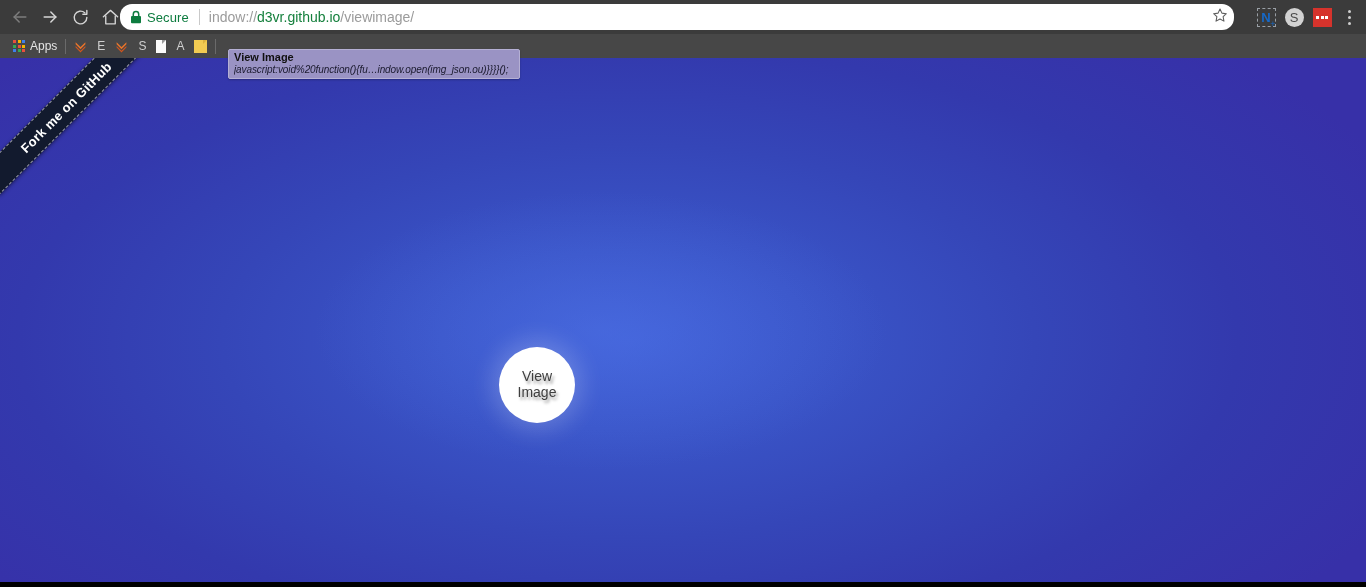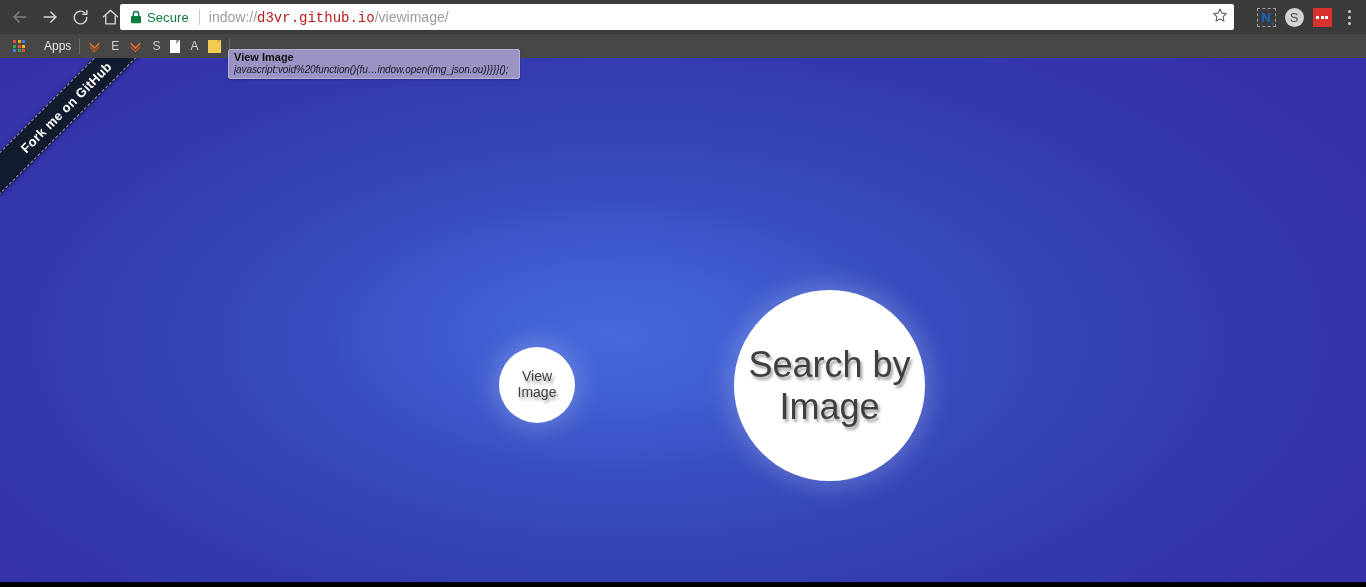--- a/index.html
+++ b/index.html
@@ -52,21 +52,21 @@
 
   .nav-btn:first-child { margin-left: 5px; }
 
   .omnibox {
     position: absolute;
     left: 120px;
     top: 4px;
     width: 1114px;
     height: 26px;
     background: #ffffff;
-    border-radius: 2px;
+    border-radius: 12px;
     display: flex;
     align-items: center;
     box-sizing: border-box;
     padding: 0 6px 0 10px;
   }
 
   .secure-chip {
     display: flex;
     align-items: center;
     gap: 5px;
@@ -85,21 +85,21 @@
     margin: 0 9px 0 10px;
     flex: 0 0 auto;
   }
   .url-text {
     font-size: 14px;
     color: #9b9b9b;
     white-space: nowrap;
     overflow: hidden;
     flex: 1 1 auto;
   }
-  .url-text .url-host { color: #b91c1c; font-family: Liberation Mono, monospace; }
+  .url-text .url-host { color: #15803d; }
   .star-icon {
     flex: 0 0 auto;
     margin-left: 6px;
     color: #5b5b5b;
   }
 
   .ext-icons {
     position: absolute;
     right: 4px;
     top: 0;
@@ -181,21 +181,21 @@
     height: 24px;
     background: #474747;
     display: flex;
     align-items: center;
     padding-left: 8px;
     box-sizing: border-box;
   }
   .bm-item {
     display: flex;
     align-items: center;
-    gap: 19px;
+    gap: 5px;
     height: 20px;
     padding: 0 5px;
     color: #e3e3e3;
     font-size: 12px;
     white-space: nowrap;
   }
   .apps-grid {
     display: grid;
     grid-template-columns: repeat(3, 3px);
     grid-template-rows: repeat(3, 3px);
@@ -520,20 +520,17 @@
     <a class="gh-ribbon">
       <span class="band">
         <span>Fork me on GitHub</span>
       </span>
     </a>
 
     <div class="bubble bubble-view">
       <span>View Image</span>
     </div>
 
-    <div class="bubble bubble-search">
-      <span>Search by Image</span>
-    </div>
 
   </div>
 
   <div class="page-bottom-strip"></div>
 </div>
 
 </body></html>

